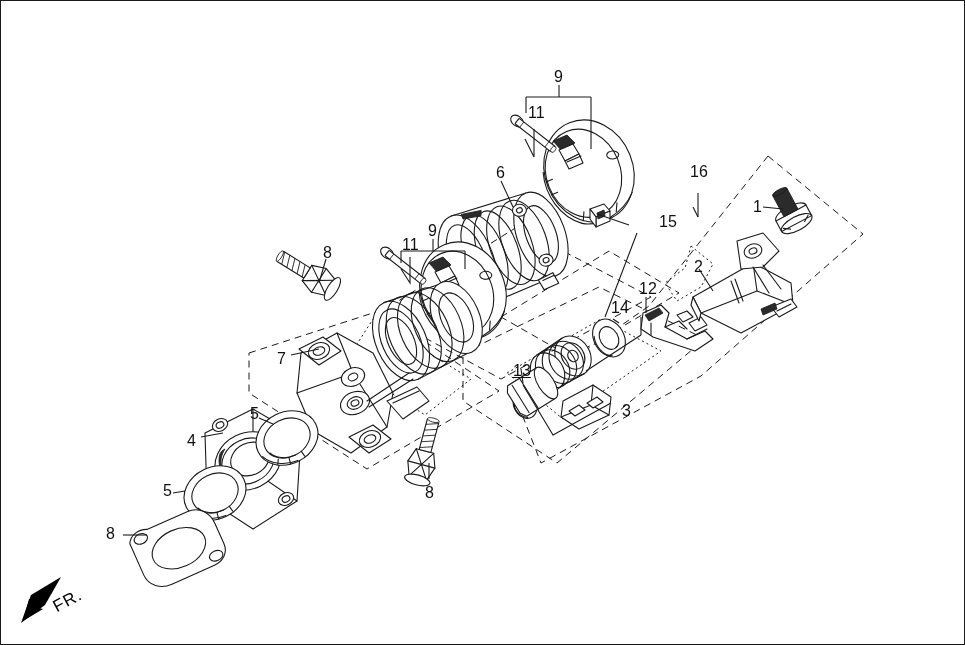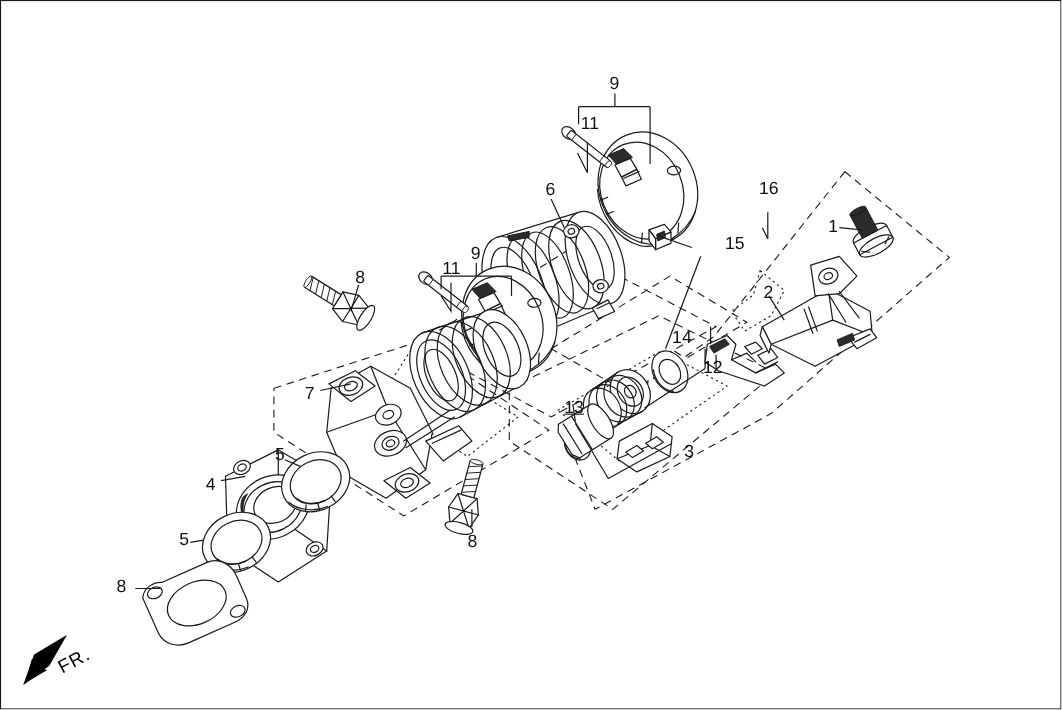--- a/index.html
+++ b/index.html
@@ -395,21 +395,21 @@
   <div class="lbl" style="left:162px;top:482px;">5</div>
   <div class="lbl" style="left:495px;top:164px;">6</div>
   <div class="lbl" style="left:276px;top:350px;">7</div>
   <div class="lbl" style="left:322px;top:244px;">8</div>
   <div class="lbl" style="left:424px;top:484px;">8</div>
   <div class="lbl" style="left:553px;top:68px;">9</div>
   <div class="lbl" style="left:427px;top:222px;">9</div>
   <div class="lbl" style="left:105px;top:525px;">8</div>
   <div class="lbl" style="left:527px;top:104px;">11</div>
   <div class="lbl" style="left:401px;top:236px;">11</div>
-  <div class="lbl" style="left:638px;top:280px;margin-top:46px;">12</div>
+  <div class="lbl" style="left:638px;top:280px;">12</div>
   <div class="lbl" style="left:512px;top:362px;text-decoration:underline;">13</div>
   <div class="lbl" style="left:610px;top:299px;">14</div>
   <div class="lbl" style="left:634px;top:213px;margin-left:24px;">15</div>
   <div class="lbl" style="left:689px;top:163px;">16</div>
 
   <div class="frlabel" style="left:58px;top:596px;">FR.</div>
 
 </div>
 
 </body></html>

